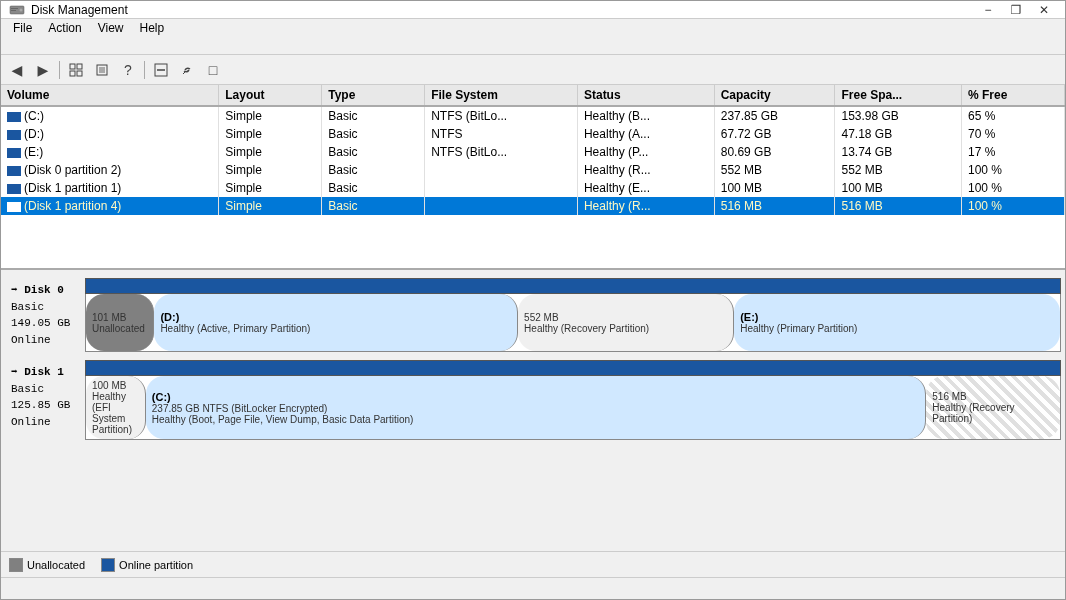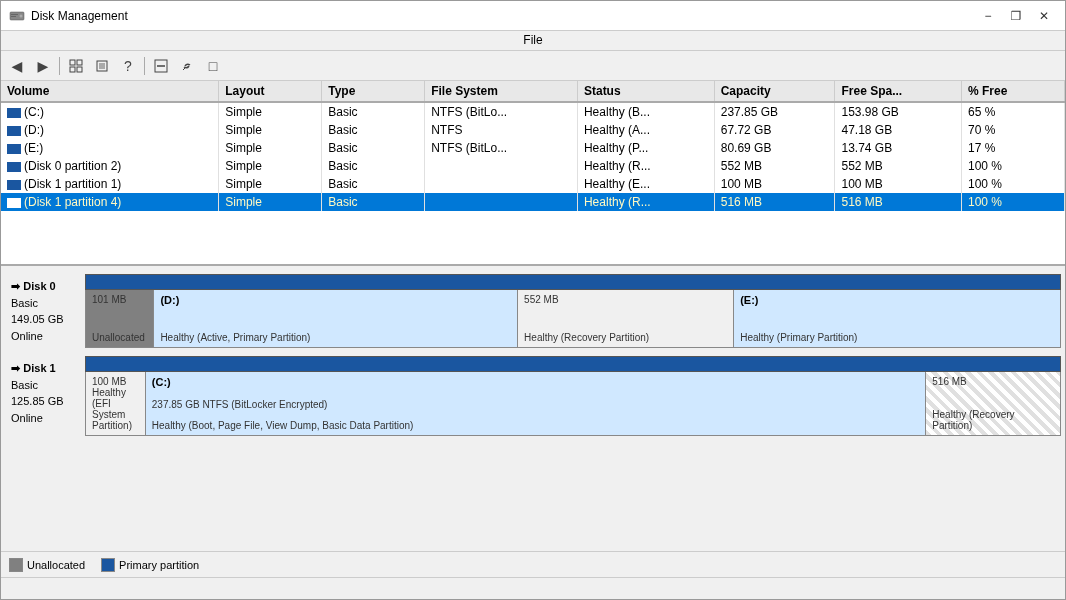--- a/index.html
+++ b/index.html
@@ -14,21 +14,21 @@
     .window {
       width: 1066px;
       height: 600px;
       background: #f0f0f0;
       border: 1px solid #999;
       display: flex;
       flex-direction: column;
     }
     .title-bar {
       background: #ffffff;
-      height: 30px;
+      height: 18px;
       display: flex;
       align-items: center;
       padding: 0 8px;
       border-bottom: 1px solid #ccc;
       justify-content: space-between;
     }
     .title-bar-left {
       display: flex;
       align-items: center;
       gap: 6px;
@@ -49,26 +49,25 @@
       cursor: pointer;
       font-size: 12px;
       display: flex;
       align-items: center;
       justify-content: center;
       color: #333;
     }
 
     .menu-bar {
       background: #f0f0f0;
-      height: 20px;
-      display: flex;
-      align-items: center;
+      height: 36px;
+      display: flex;
+      align-items: flex-start;
       padding: 0 4px;
       border-bottom: 1px solid #ccc;
-      flex-direction: column;
     }
     .menu-item {
       padding: 2px 8px;
       cursor: pointer;
       font-size: 12px;
     }
 
     .toolbar {
       background: #f0f0f0;
       height: 30px;
@@ -160,20 +159,21 @@
       display: flex;
       margin-bottom: 8px;
       min-height: 70px;
     }
     .disk-info {
       width: 80px;
       min-width: 80px;
       padding: 4px 6px;
       font-size: 11px;
       line-height: 1.5;
+      font-family: Liberation Mono, monospace;
     }
     .disk-info .disk-name {
       font-weight: bold;
       font-size: 11px;
     }
     .disk-bar-container {
       flex: 1;
       display: flex;
       flex-direction: column;
     }
@@ -189,21 +189,22 @@
       border-top: none;
       background: white;
     }
     .partition {
       border-right: 1px solid #888;
       padding: 4px 6px;
       font-size: 11px;
       overflow: hidden;
       display: flex;
       flex-direction: column;
-      justify-content: space-between;
+      justify-content: center;
+      border-radius: 18px;
     }
     .partition:last-child { border-right: none; }
     .partition.unallocated {
       background: #808080;
       color: white;
     }
     .partition.recovery-hatched {
       background: repeating-linear-gradient(
         45deg,
         #e0e0e0,
@@ -470,21 +471,21 @@
 
     </div>
 
     <div class="legend-bar">
       <div class="legend-item">
         <div class="legend-box unallocated"></div>
         <span>Unallocated</span>
       </div>
       <div class="legend-item">
         <div class="legend-box primary"></div>
-        <span>Primary partition</span>
+        <span>Online partition</span>
       </div>
     </div>
 
   </div>
 
   <div class="status-bar">
     <span></span>
   </div>
 
 </div>

